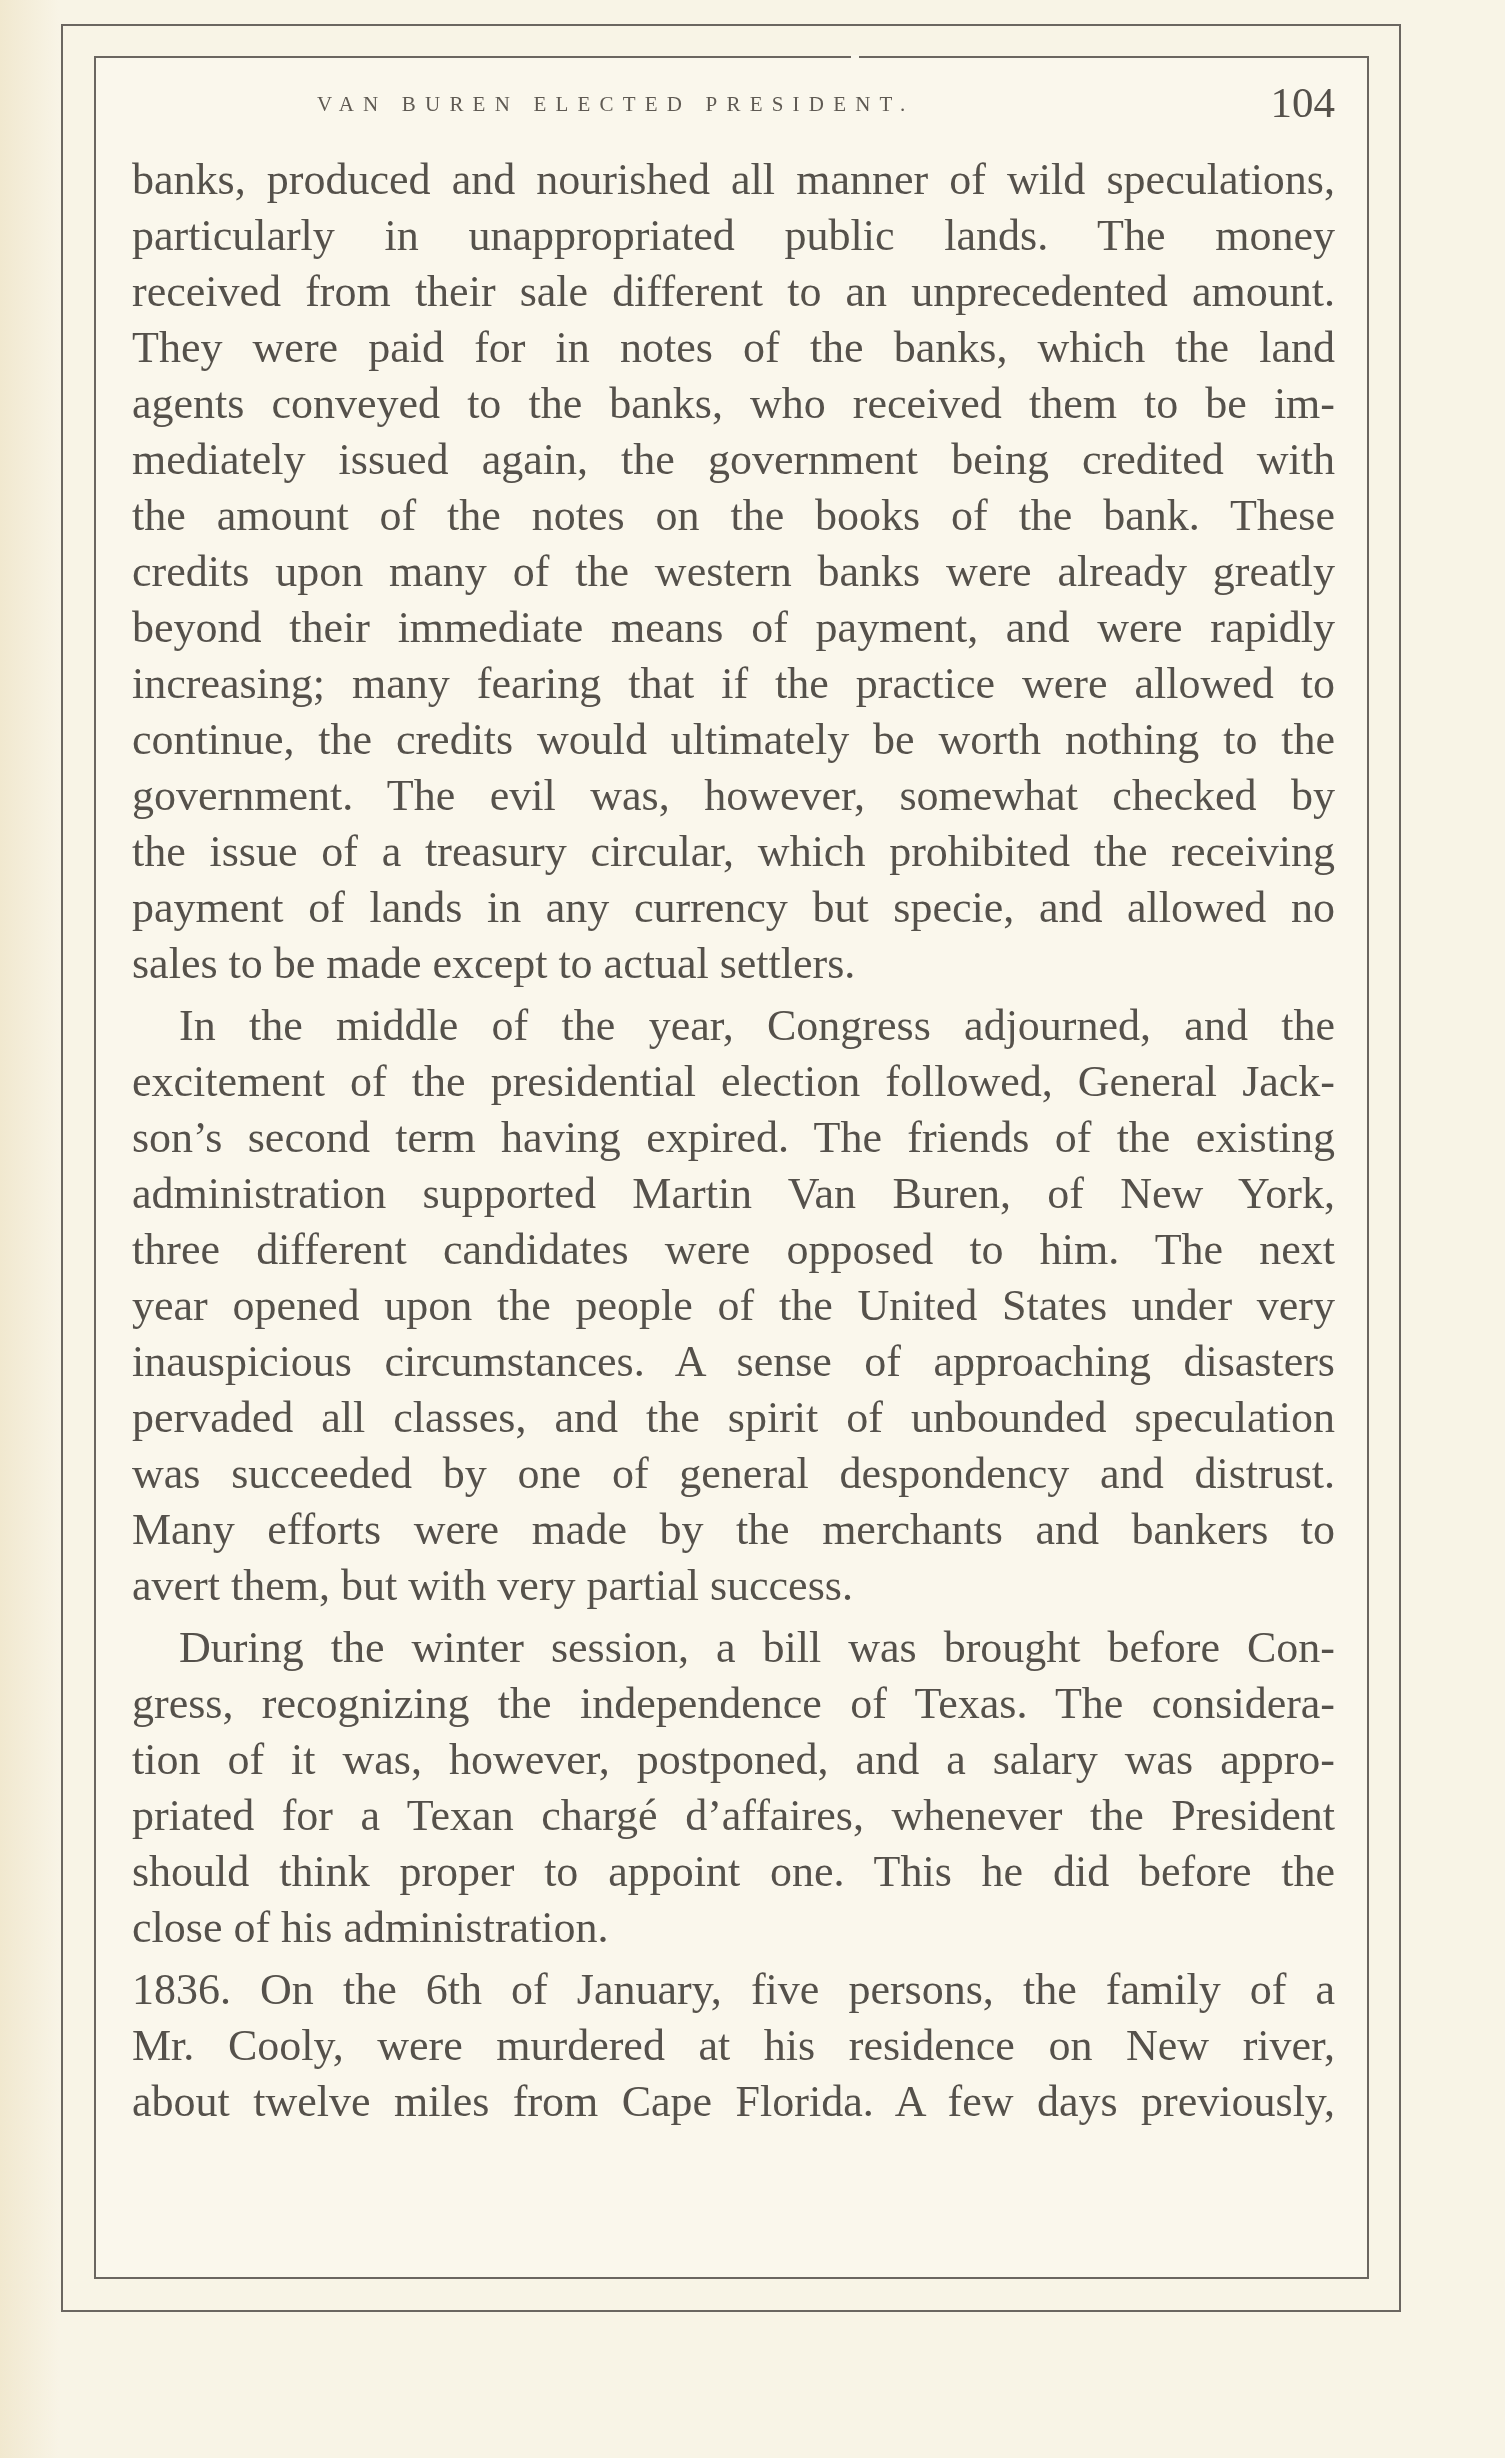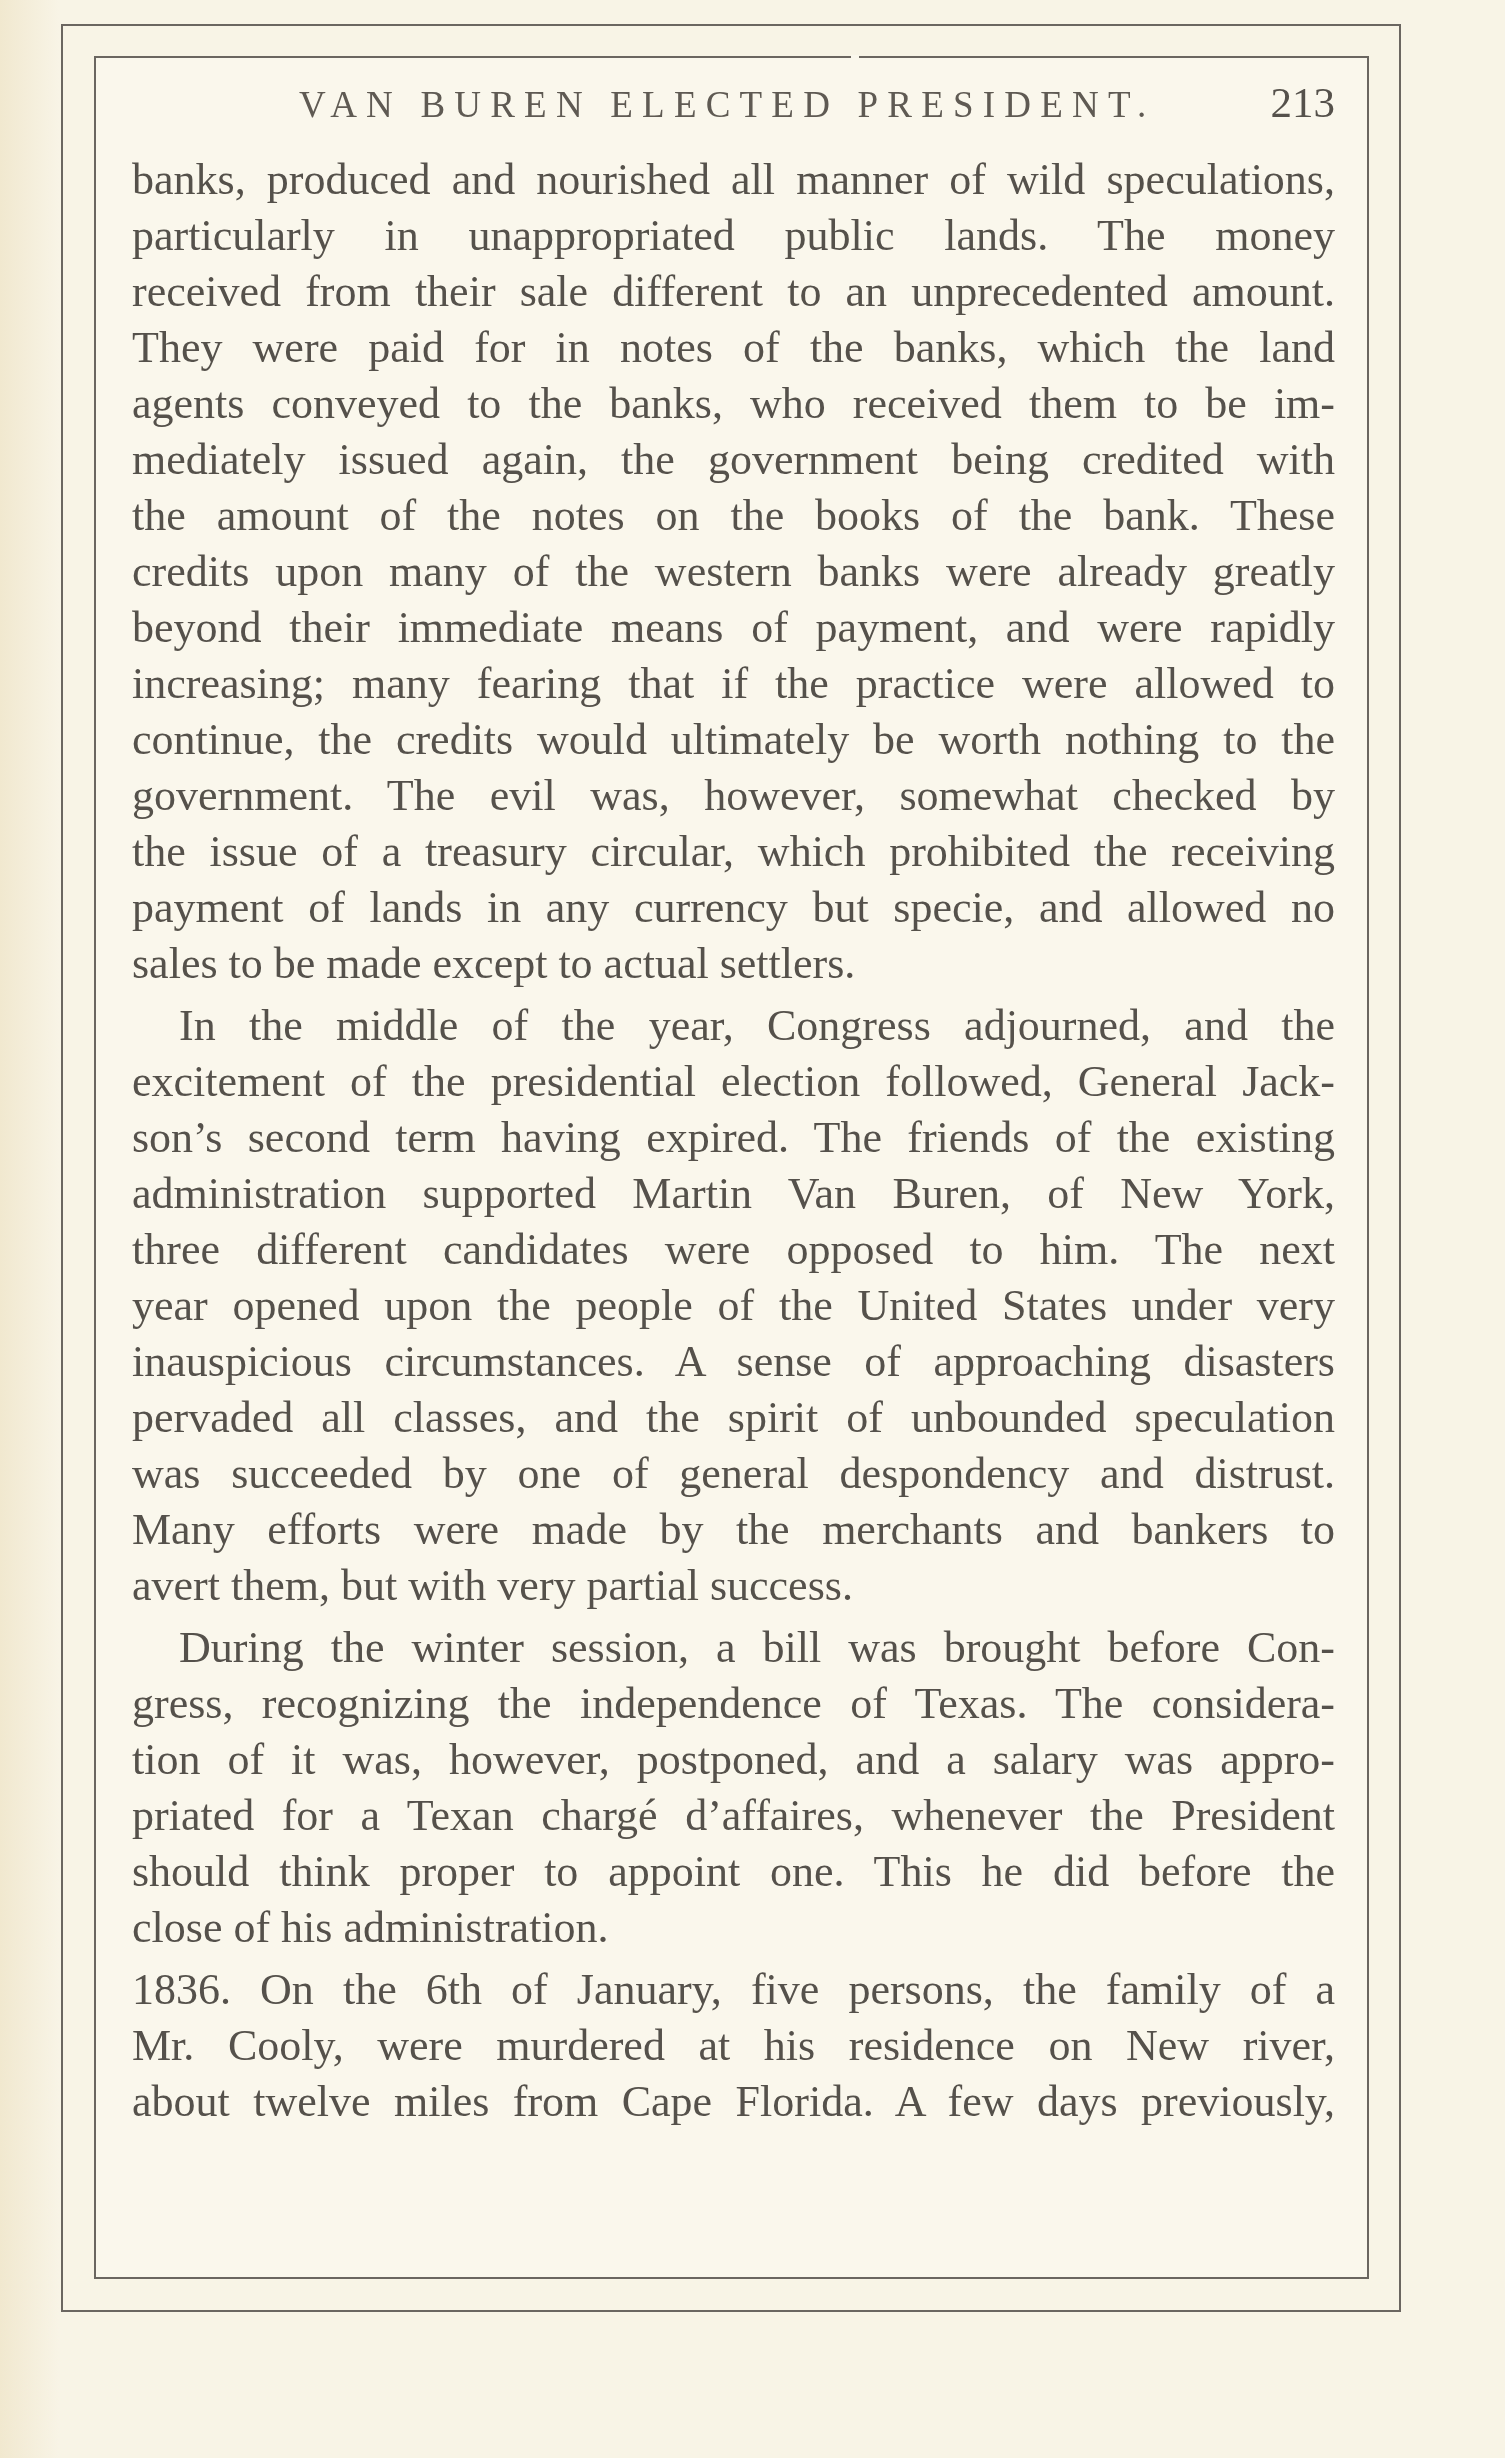--- a/index.html
+++ b/index.html
@@ -50,23 +50,23 @@
     }
     .running-head {
       position: absolute;
       left: 125px;
       top: 81px;
       width: 1210px;
       height: 43px;
     }
     .running-title {
       position: absolute;
-      left: 174px;
+      left: 192px;
       top: 3.9px;
-      font-size: 37px;
+      font-size: 21px;
       letter-spacing: 9.2px;
       line-height: 39px;
       white-space: nowrap;
       color: #5f5a53;
     }
     .page-number {
       position: absolute;
       right: 0;
       top: 0;
       font-size: 43px;
@@ -108,21 +108,21 @@
 <body>
 
 <div class="page-shade"></div>
 
 <div class="outer-border"></div>
 <div class="inner-border"></div>
 <div class="inner-gap"></div>
 
 <div class="running-head">
   <span class="running-title">VAN BUREN ELECTED PRESIDENT.</span>
-  <span class="page-number">213</span>
+  <span class="page-number">104</span>
 </div>
 
 <div class="text-block" id="text-block">
     <div class="para">
       <span class="line">banks, produced and nourished all manner of wild speculations,</span>
       <span class="line">particularly in unappropriated public lands. The money</span>
       <span class="line">received from their sale different to an unprecedented amount.</span>
       <span class="line">They were paid for in notes of the banks, which the land</span>
       <span class="line">agents conveyed to the banks, who received them to be im-</span>
       <span class="line">mediately issued again, the government being credited with</span>

